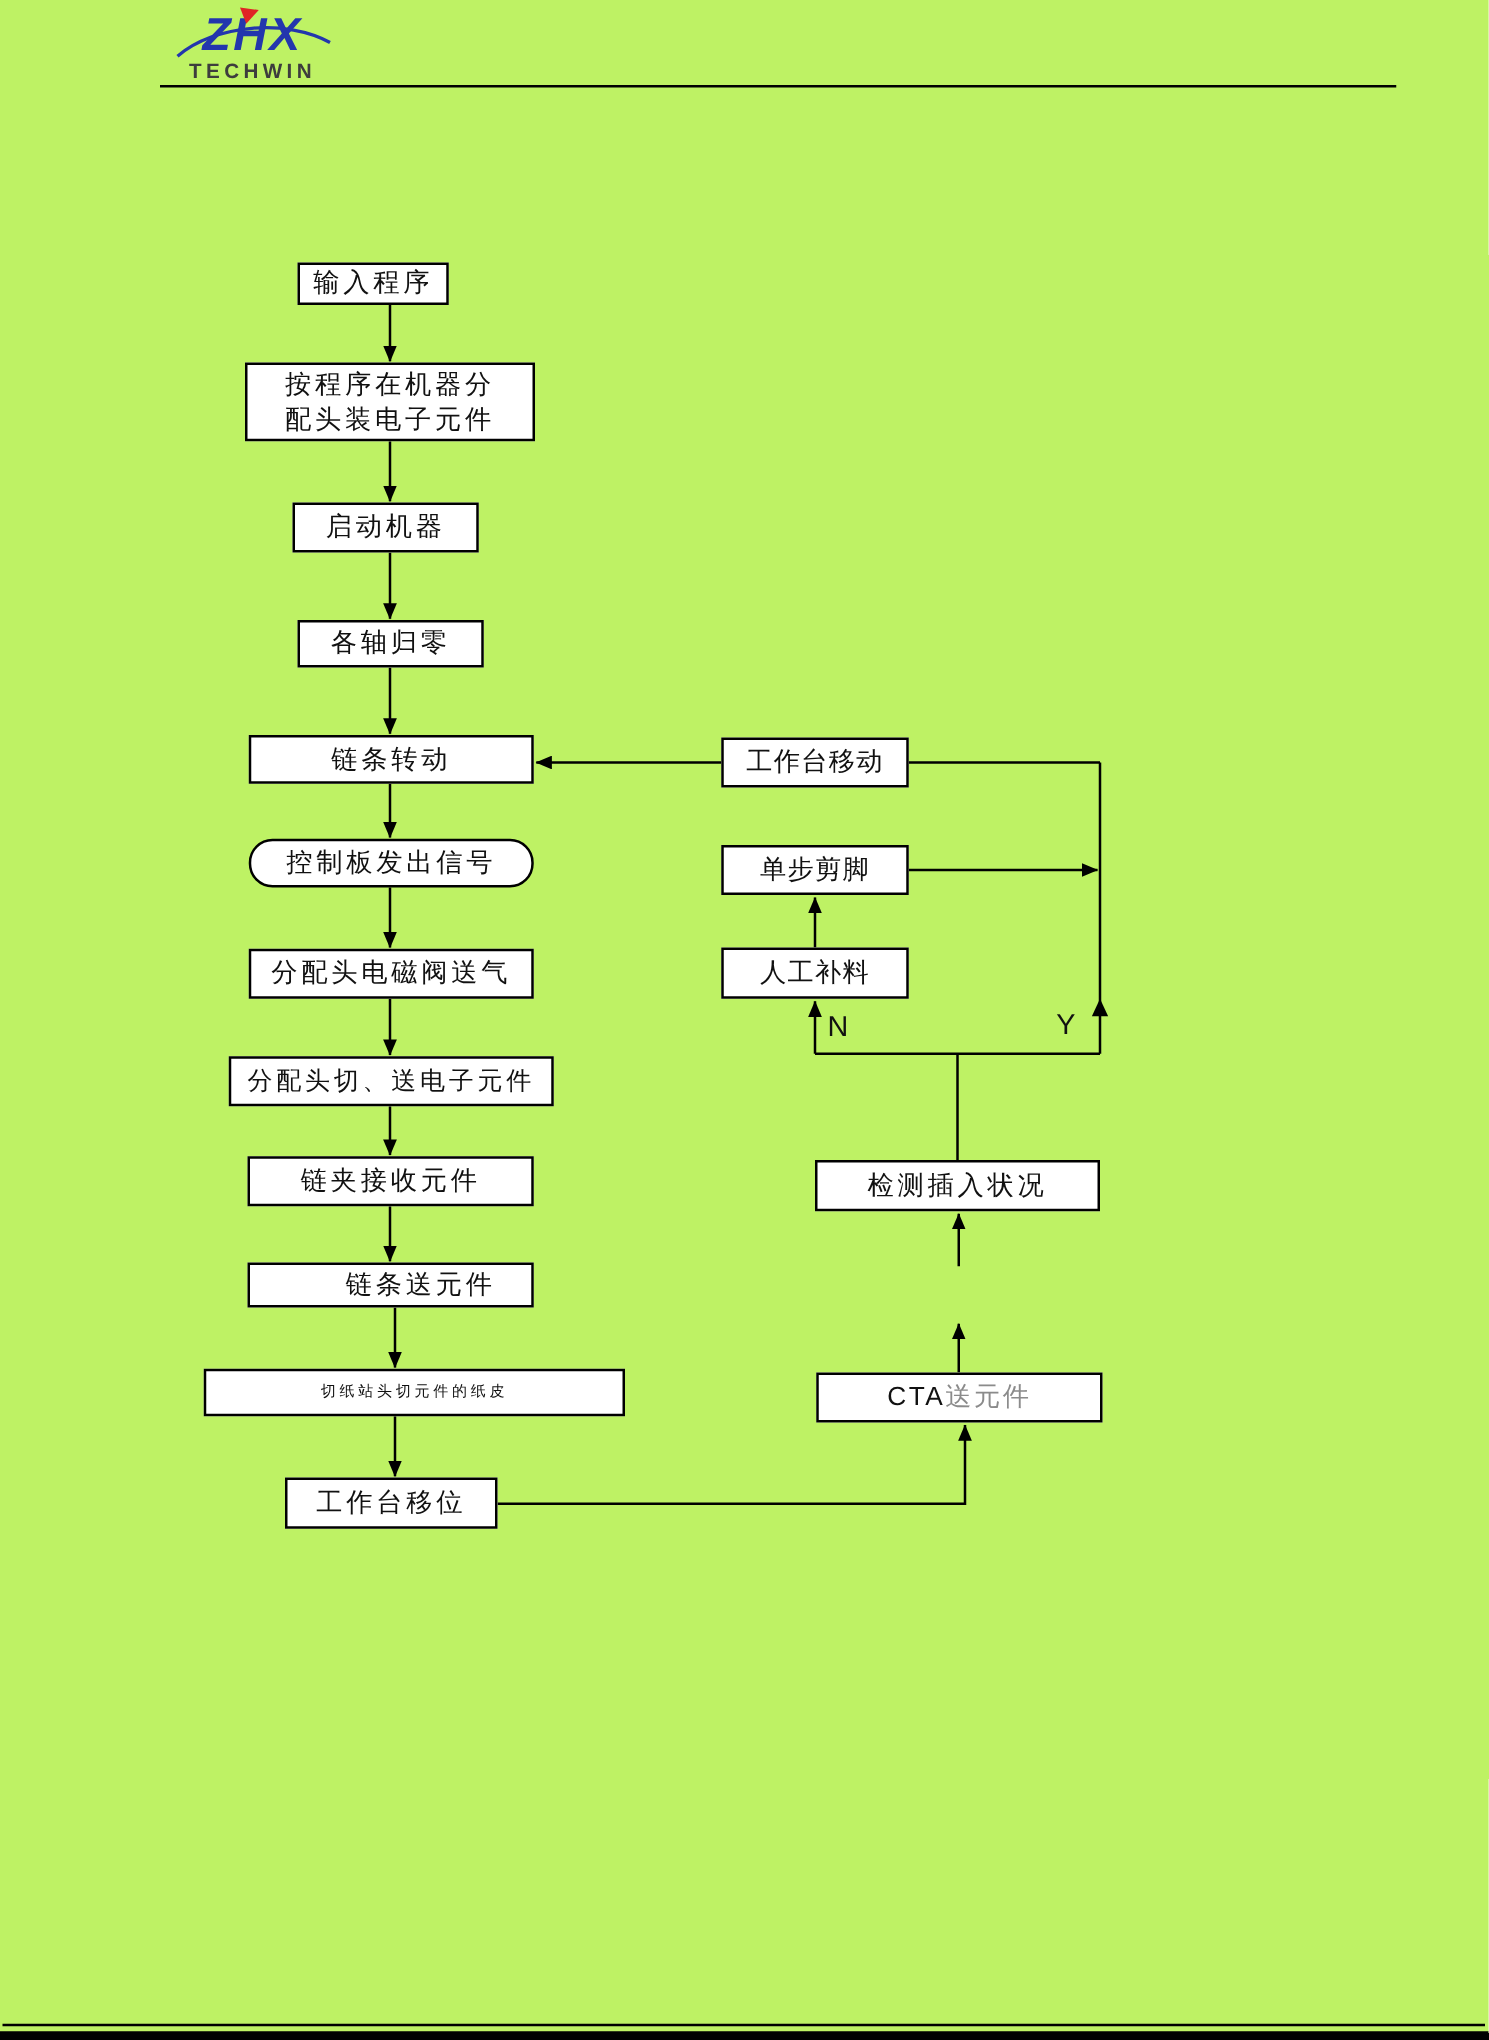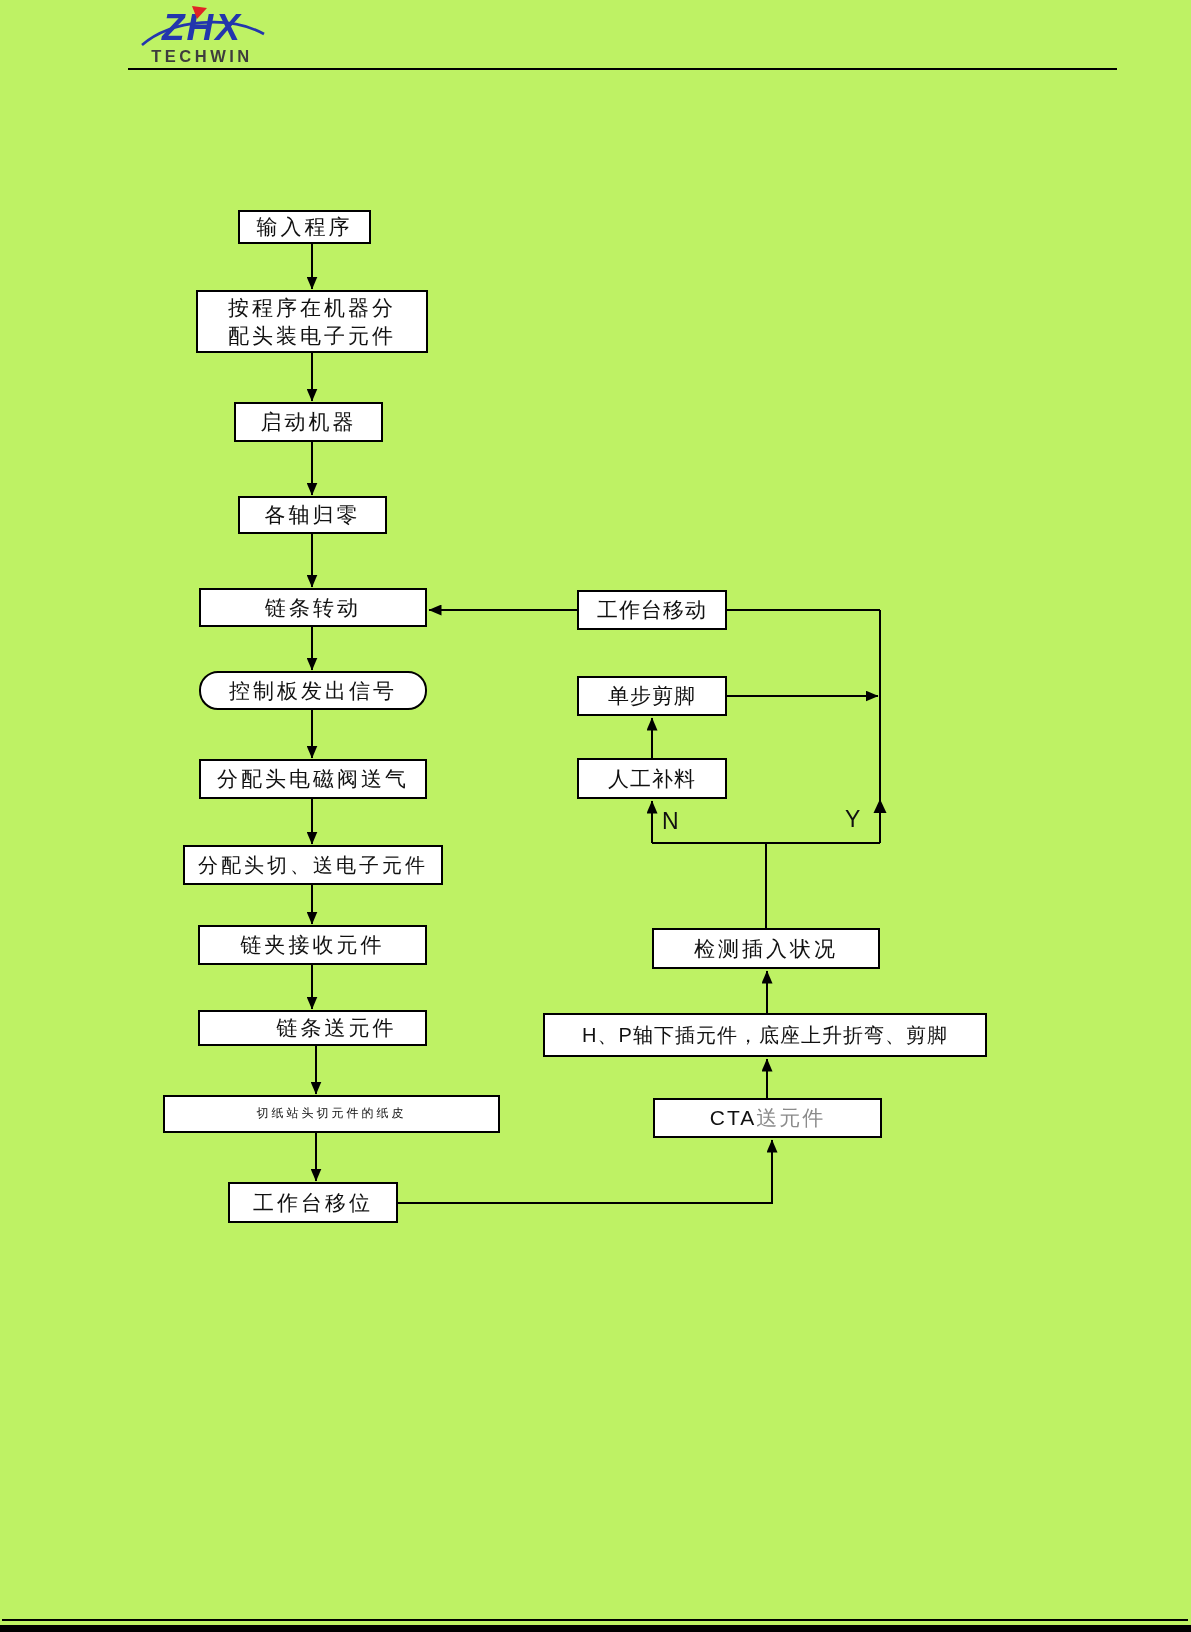--- a/index.html
+++ b/index.html
@@ -34,21 +34,21 @@
     line-height:1.32;
     white-space:pre-line;
   }
   .branch-label{
     position:absolute;
     font-size:23px;color:#111;font-weight:400;
     letter-spacing:0;
   }
   .cjk-light{color:#8b8b8b;text-align:right;}
   
-  #n-input      {left:238px;top:210px;width:133px;height:34px;}
+  #n-input      {left:238px;top:210px;width:121px;height:34px;}
   #n-load       {left:196px;top:290px;width:232px;height:63px;}
   #n-start      {left:234px;top:402px;width:149px;height:40px;}
   #n-zero       {left:238px;top:496px;width:149px;height:38px;}
   #n-chainrot   {left:199px;top:588px;width:228px;height:39px;}
   #n-signal     {left:199px;top:671px;width:228px;height:39px;border-radius:19px;}
   #n-air        {left:199px;top:759px;width:228px;height:40px;}
   #n-cutsend    {left:183px;top:845px;width:260px;height:40px;font-size:20px;}
   #n-clamp      {left:198px;top:925px;width:229px;height:40px;}
   #n-chainsend  {left:198px;top:1010px;width:229px;height:36px;padding-left:48px;}
   #n-cutpaper   {left:163px;top:1095px;width:337px;height:38px;font-size:12px;}
@@ -120,21 +120,20 @@
   <div class="node" id="n-cutsend">分配头切、送电子元件</div>
   <div class="node" id="n-clamp">链夹接收元件</div>
   <div class="node" id="n-chainsend">链条送元件</div>
   <div class="node" id="n-cutpaper">切纸站头切元件的纸皮</div>
   <div class="node" id="n-tableshift">工作台移位</div>
 
   <div class="node" id="n-tablemove">工作台移动</div>
   <div class="node" id="n-singlecut">单步剪脚</div>
   <div class="node" id="n-refill">人工补料</div>
   <div class="node" id="n-detect">检测插入状况</div>
-  <div class="node" id="n-hpinsert">H、P轴下插元件，底座上升折弯、剪脚</div>
   <div class="node" id="n-cta">
     <span>CTA</span><span class="cjk-light">送元件</span>
   </div>
 
   <div class="branch-label" id="lbl-n">N</div>
   <div class="branch-label" id="lbl-y">Y</div>
 
   <div class="footer-thin"></div>
   <div class="footer-bar"></div>
 

